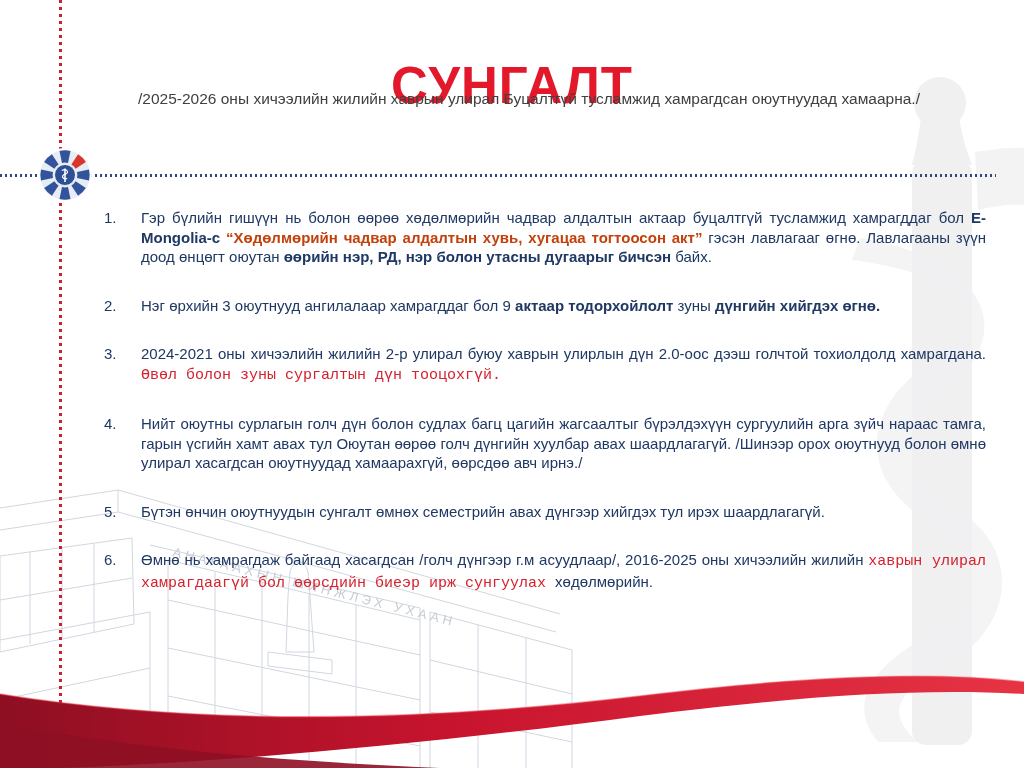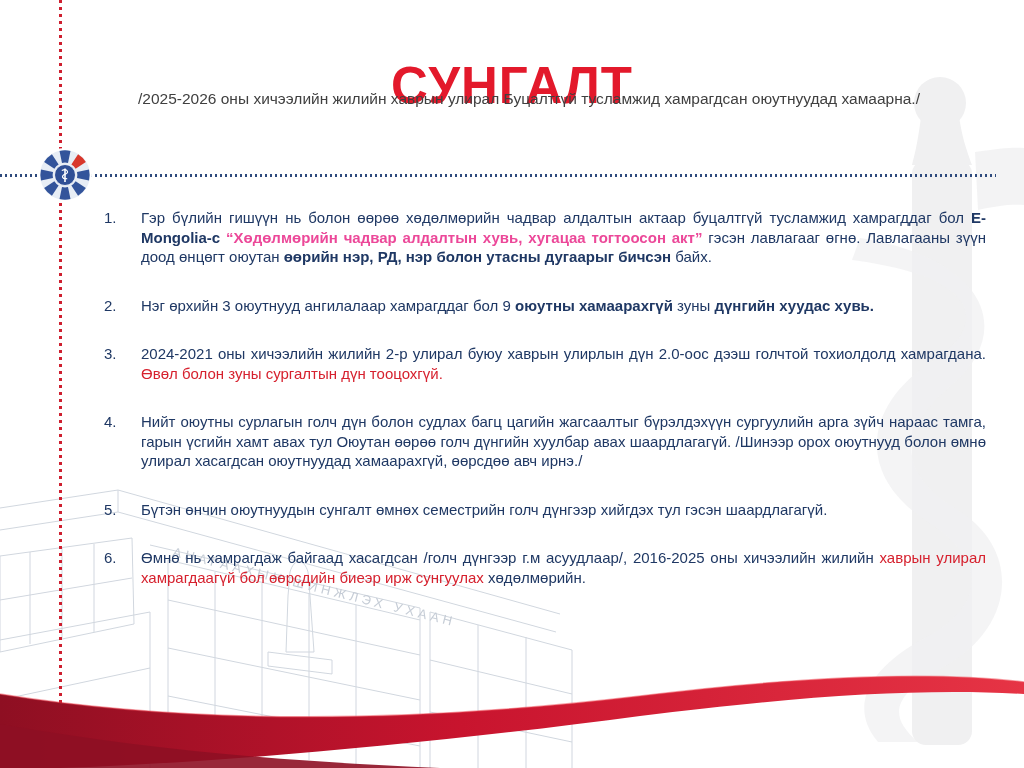--- a/index.html
+++ b/index.html
@@ -89,22 +89,22 @@
   .item:last-child { margin-bottom: 0; }
   .num {
     flex: none;
     width: 37px;
   }
   .txt {
     flex: 1;
     text-align: justify;
   }
   .b  { font-weight: 700; }
-  .r  { color: #d6212e; }
-  .br { color: #ec4899; font-weight: 700; }
+  .r  { color: #d6212e; font-family: Liberation Mono, monospace; }
+  .br { color: #c2410c; font-weight: 700; }
 </style>
 </head>
 <body>
 
 <div class="page">
 
   <svg class="bg-svg" viewBox="0 0 1024 768" aria-hidden="true">
     <defs>
       <linearGradient id="ribbonGrad" x1="0" y1="0" x2="1" y2="0">
         <stop offset="0" stop-color="#8e0f22"></stop>
@@ -186,36 +186,36 @@
 
   <div class="list">
 
     <div class="item">
       <div class="num">1.</div>
       <div class="txt"><span>Гэр бүлийн гишүүн нь болон өөрөө хөдөлмөрийн чадвар алдалтын актаар буцалтгүй тусламжид хамрагддаг бол </span><span class="b">E-Mongolia-с </span><span class="br">“Хөдөлмөрийн чадвар алдалтын хувь, хугацаа тогтоосон акт”</span><span> гэсэн лавлагааг өгнө. Лавлагааны зүүн доод өнцөгт оюутан </span><span class="b">өөрийн нэр, РД, нэр болон утасны дугаарыг бичсэн</span><span> байх.</span></div>
     </div>
 
     <div class="item">
       <div class="num">2.</div>
-      <div class="txt"><span>Нэг өрхийн 3 оюутнууд ангилалаар хамрагддаг бол 9 </span><span class="b">оюутны хамаарахгүй</span><span> зуны </span><span class="b">дүнгийн хуудас хувь.</span></div>
+      <div class="txt"><span>Нэг өрхийн 3 оюутнууд ангилалаар хамрагддаг бол 9 </span><span class="b">актаар тодорхойлолт</span><span> зуны </span><span class="b">дүнгийн хийгдэх өгнө.</span></div>
     </div>
 
     <div class="item">
       <div class="num">3.</div>
       <div class="txt"><span>2024-2021 оны хичээлийн жилийн 2-р улирал буюу хаврын улирлын дүн 2.0-оос дээш голчтой тохиолдолд хамрагдана. </span><span class="r">Өвөл болон зуны сургалтын дүн тооцохгүй.</span></div>
     </div>
 
     <div class="item">
       <div class="num">4.</div>
       <div class="txt"><span>Нийт оюутны сурлагын голч дүн болон судлах багц цагийн жагсаалтыг бүрэлдэхүүн сургуулийн арга зүйч нараас тамга, гарын үсгийн хамт авах тул Оюутан өөрөө голч дүнгийн хуулбар авах шаардлагагүй. /Шинээр орох оюутнууд болон өмнө улирал хасагдсан оюутнуудад хамаарахгүй, өөрсдөө авч ирнэ./</span></div>
     </div>
 
     <div class="item">
       <div class="num">5.</div>
-      <div class="txt"><span>Бүтэн өнчин оюутнуудын сунгалт өмнөх семестрийн голч дүнгээр хийгдэх тул гэсэн шаардлагагүй.</span></div>
+      <div class="txt"><span>Бүтэн өнчин оюутнуудын сунгалт өмнөх семестрийн авах дүнгээр хийгдэх тул ирэх шаардлагагүй.</span></div>
     </div>
 
     <div class="item">
       <div class="num">6.</div>
       <div class="txt"><span>Өмнө нь хамрагдаж байгаад хасагдсан /голч дүнгээр г.м асуудлаар/, 2016-2025 оны хичээлийн жилийн </span><span class="r">хаврын улирал хамрагдаагүй бол өөрсдийн биеэр ирж сунгуулах </span><span>хөдөлмөрийн.</span></div>
     </div>
 
   </div>
 </div>
 

